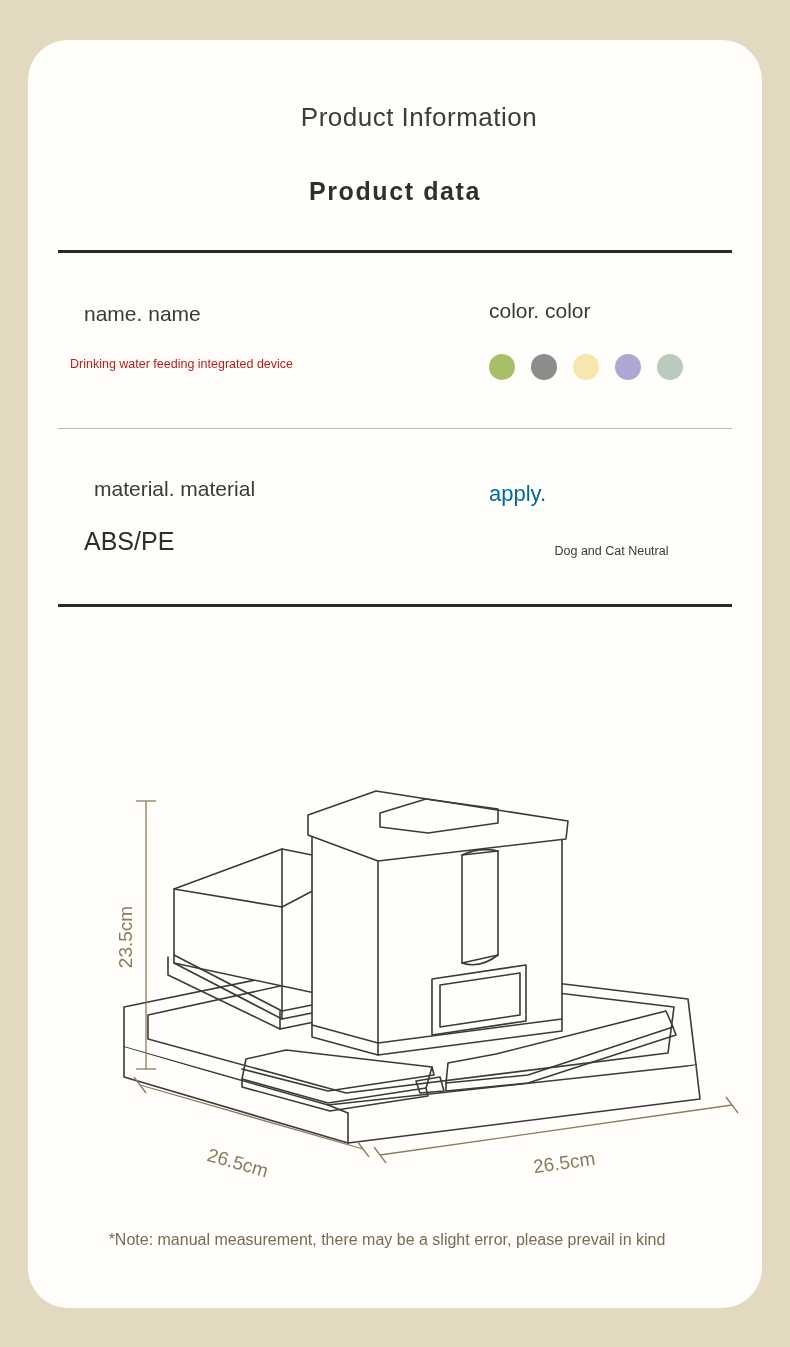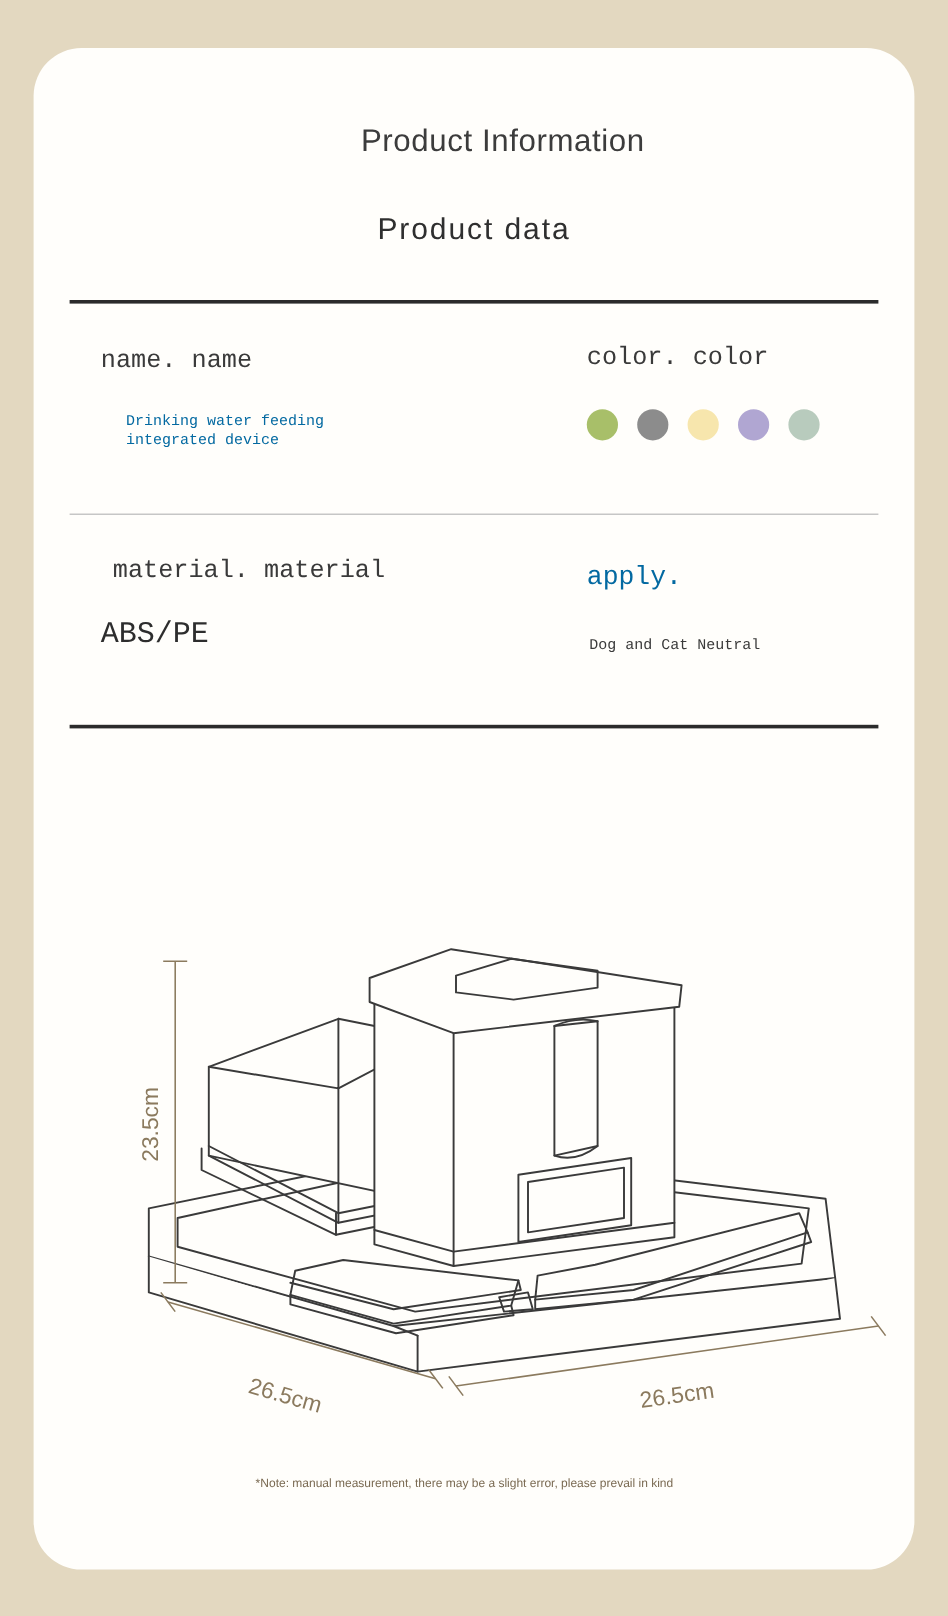--- a/index.html
+++ b/index.html
@@ -31,61 +31,60 @@
     margin-top: 62px;
     font-weight: 400;
     padding-left: 48px;
   }
   .title-sub {
     text-align: center;
     font-size: 25px;
     color: #2f2f2f;
     letter-spacing: 1.6px;
     margin-top: 44px;
-    font-weight: 400;
+    font-weight: 700;
   }
   .rule-thick {
     height: 3px;
     background: #2b2b2b;
     margin: 44px 30px 0 30px;
   }
   .rule-thin {
     height: 1px;
     background: #b9b9b9;
     margin: 0 30px;
   }
   .rule-thick-bottom {
     height: 3px;
     background: #2b2b2b;
     margin: 0 30px;
   }
   .row {
     display: flex;
     box-sizing: border-box;
-    padding: 0 30px;
-    font-family: Liberation Mono, monospace;
+    padding: 12px 30px;
   }
   .cell {
     width: 50%;
     box-sizing: border-box;
   }
   
   .row1 { height: 175px; }
   .lbl-name {
     font-size: 21px;
     color: #3a3a3a;
     margin-top: 37px;
     margin-left: 26px;
     font-weight: 400;
   }
   .val-name {
     font-size: 12.5px;
-    color: #0369a1;
+    color: #b91c1c;
     margin-top: 30px;
-    margin-left: 47px;
+    margin-left: 12px;
     line-height: 1.28;
     max-width: 230px;
   }
   .lbl-color {
     font-size: 21px;
     color: #3a3a3a;
     margin-top: 34px;
     margin-left: 94px;
     font-weight: 400;
   }
@@ -121,34 +120,35 @@
     color: #0369a1;
     margin-top: 40px;
     margin-left: 94px;
     font-weight: 400;
   }
   .val-apply {
     font-size: 12.5px;
     color: #3a3a3a;
     margin-top: 37px;
     margin-left: 96px;
+    text-align: center;
   }
   
   .diagram-wrap {
     position: relative;
     width: 734px;
     height: 600px;
   }
   .note {
     position: absolute;
     left: 0;
     right: 16px;
     top: 1191px;
     text-align: center;
-    font-size: 10px;
+    font-size: 16px;
     color: #7a6a52;
   }
   svg { display: block; }
 </style>
 </head>
 <body>
 
 <div class="card">
 
   <div class="title-main">Product Information</div>

